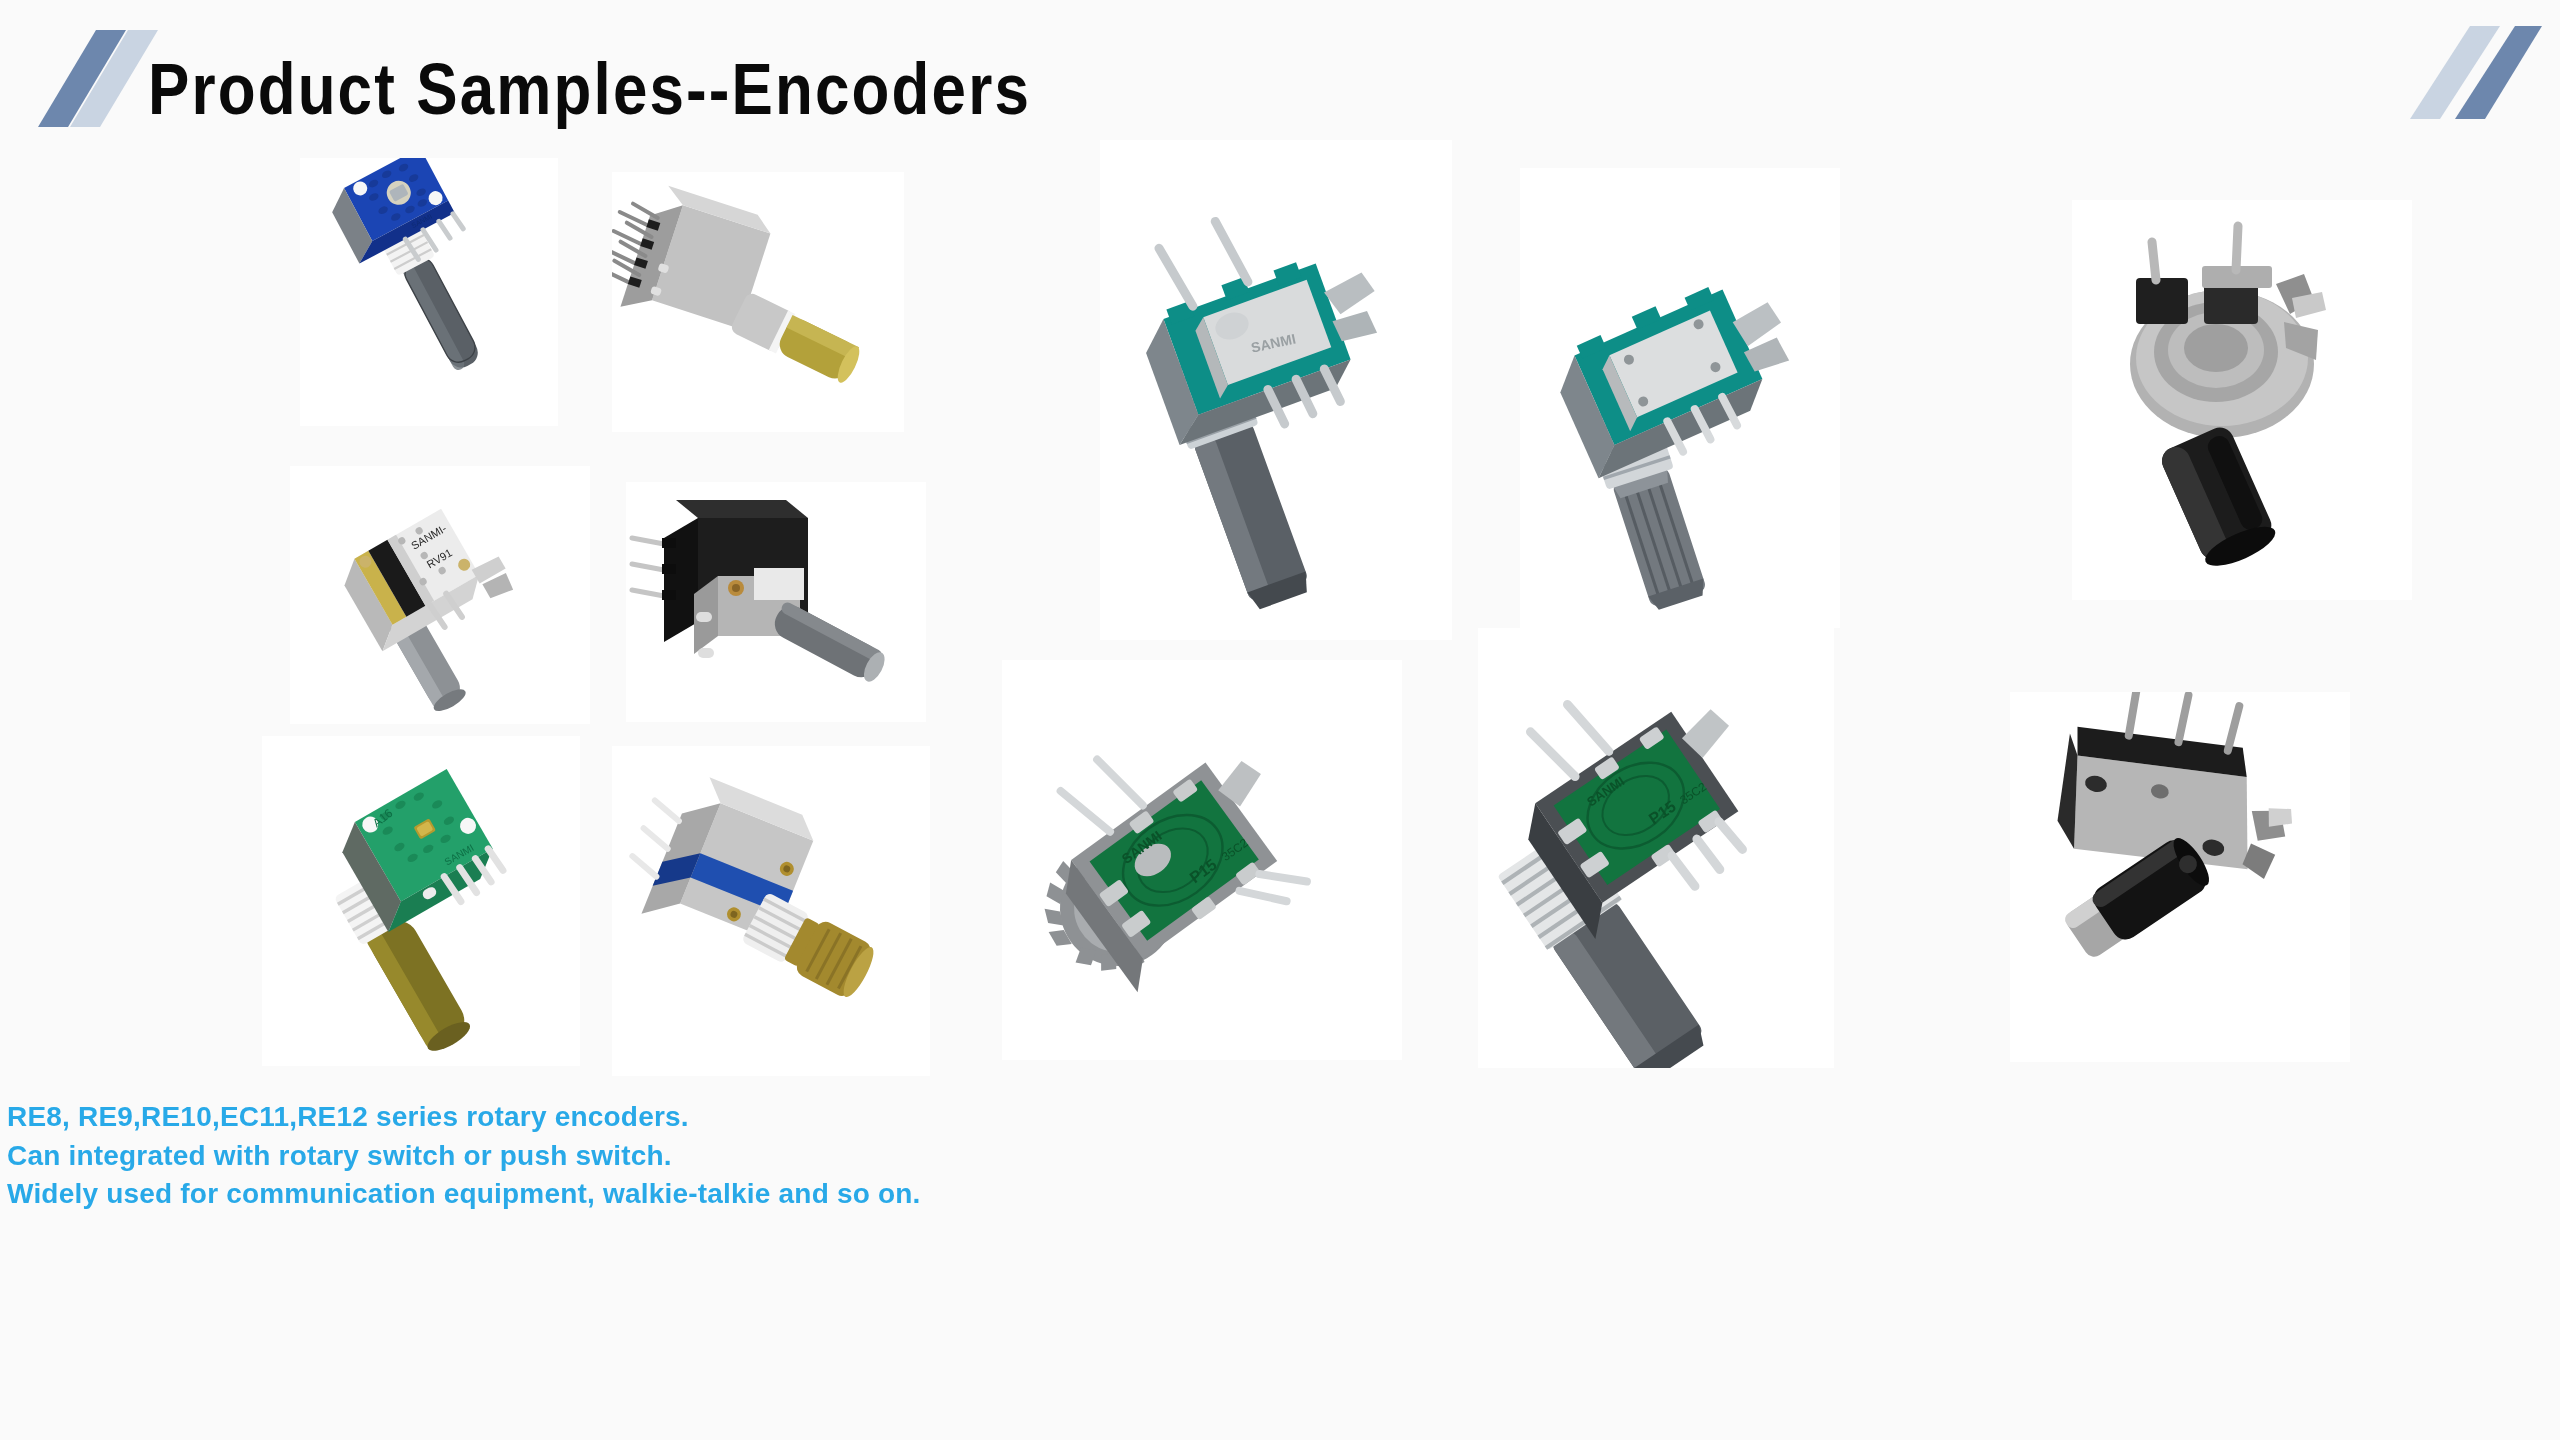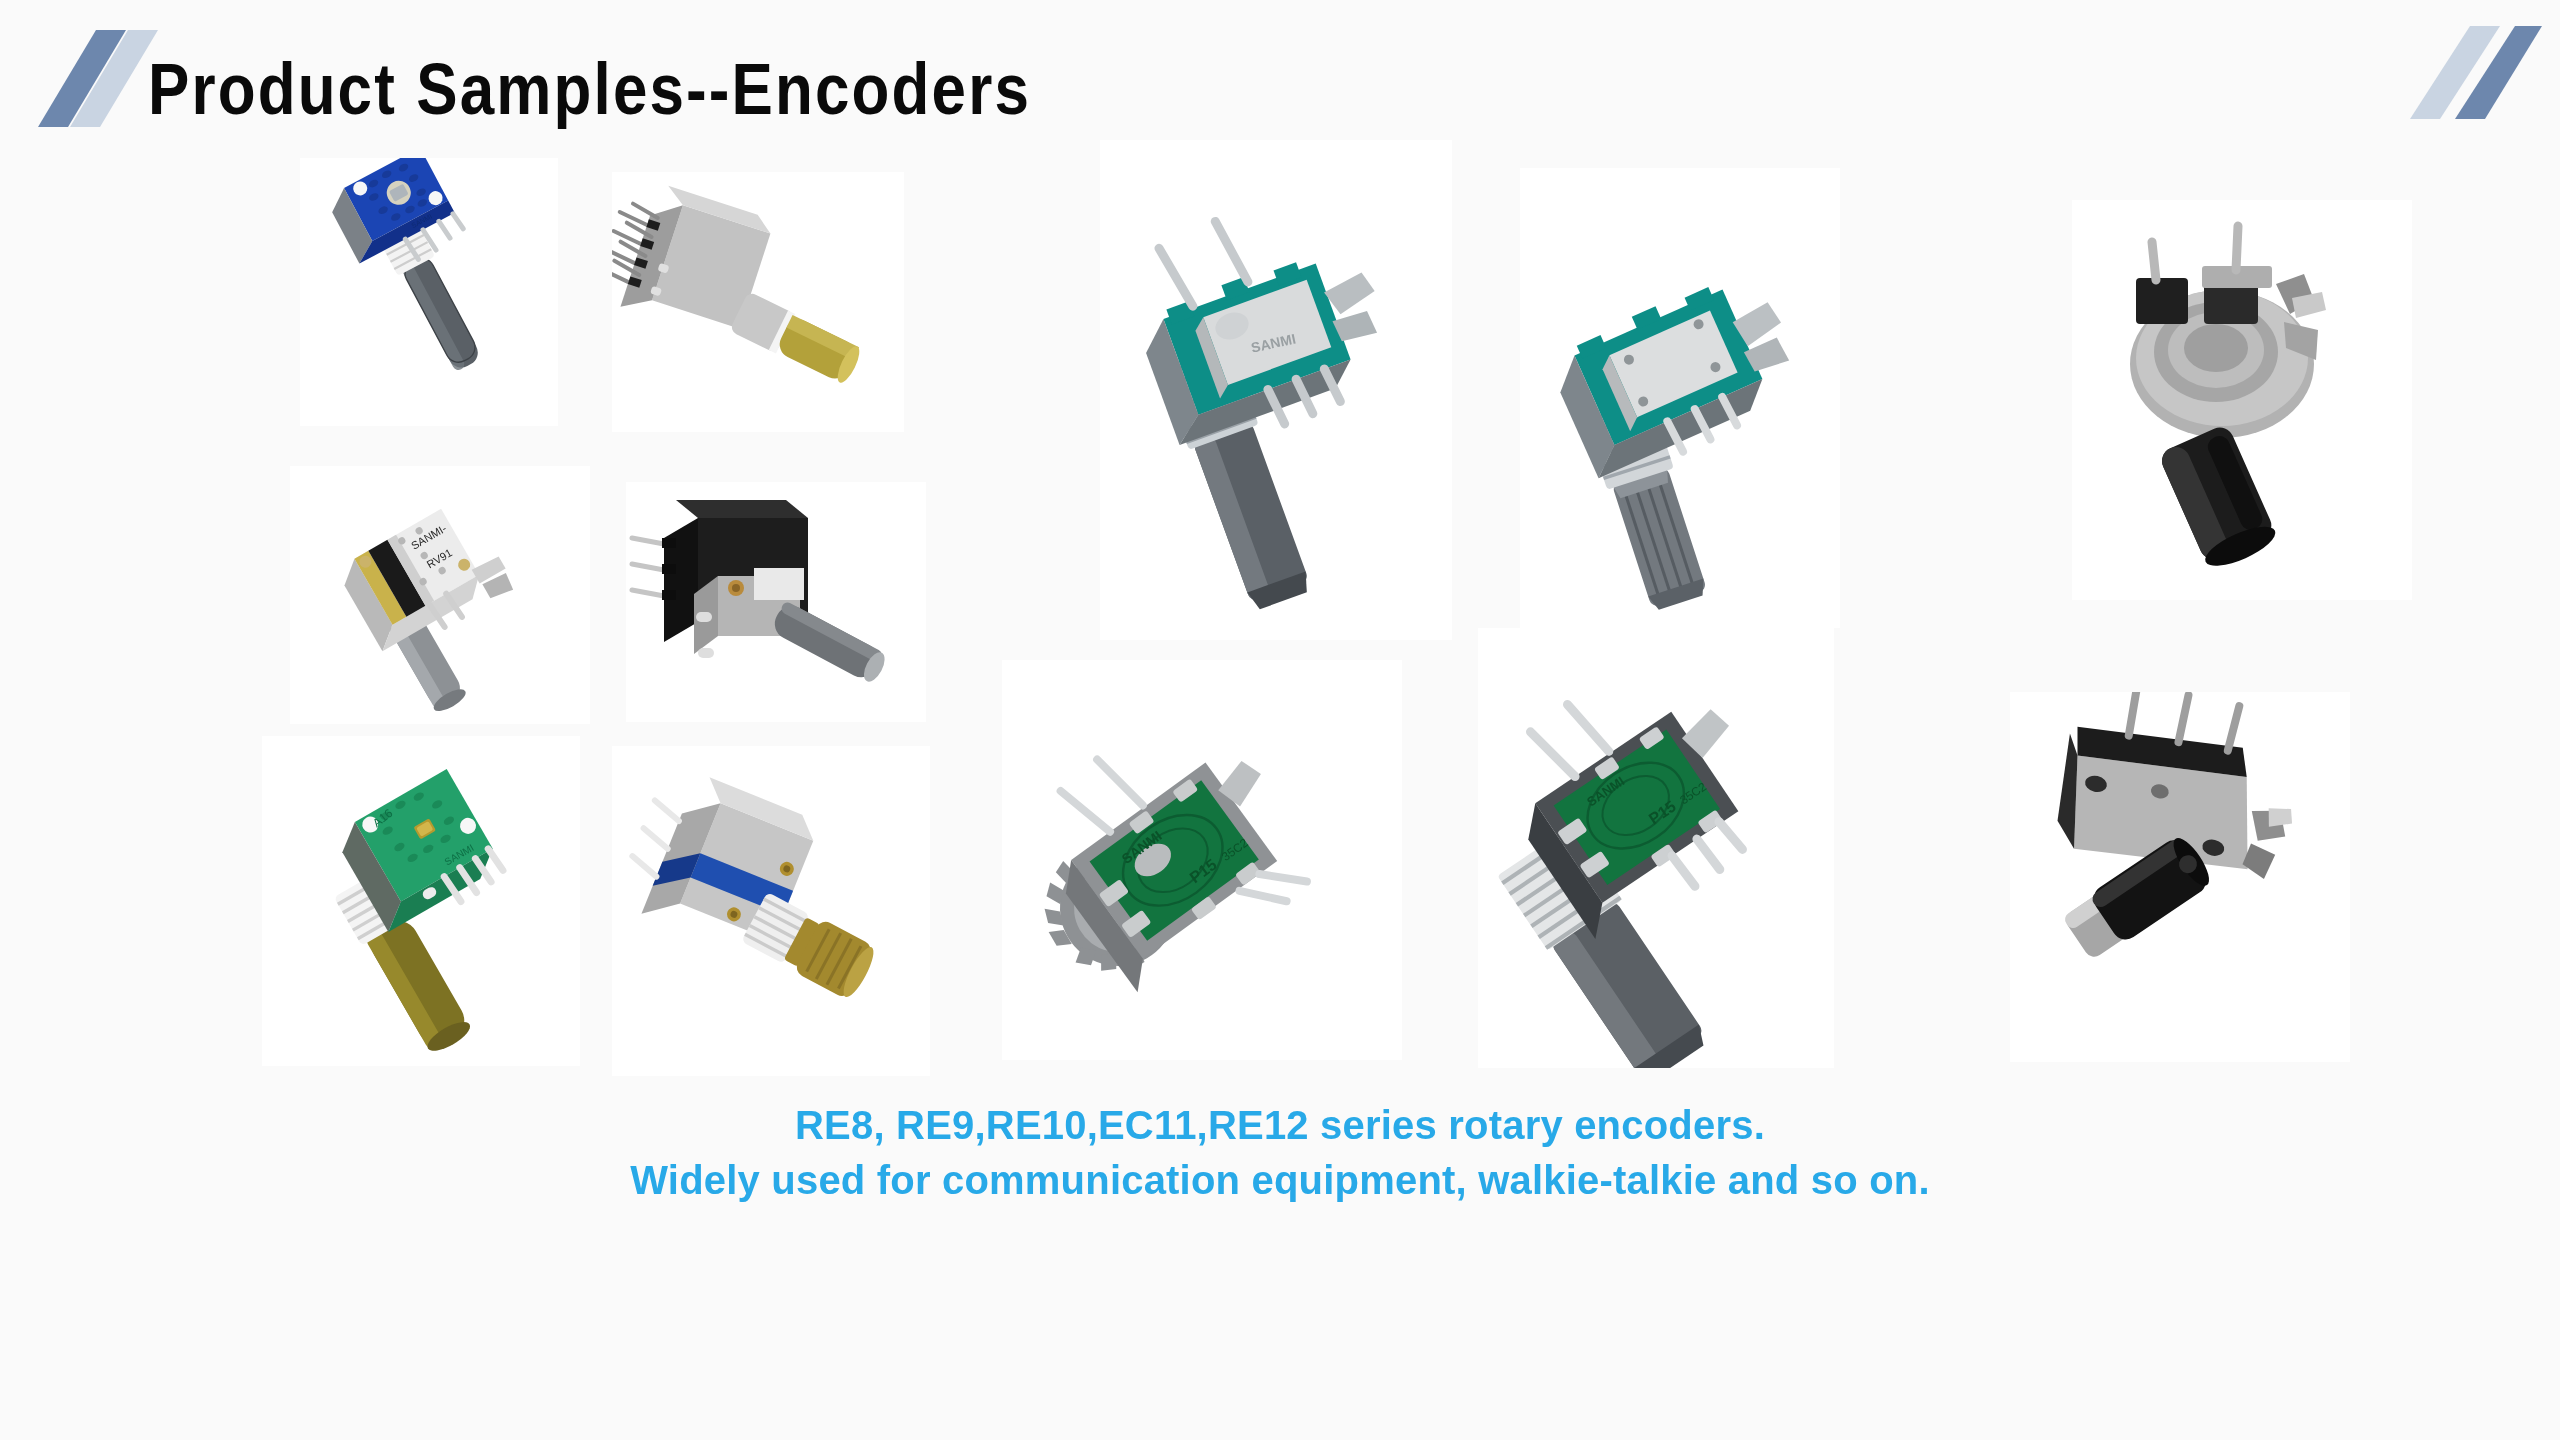--- a/index.html
+++ b/index.html
@@ -40,27 +40,27 @@
     position: absolute;
     background: #ffffff;
   }
   .tile svg { display: block; width: 100%; height: 100%; }
 
   
   .caption {
     position: absolute;
     left: 0; right: 0;
     top: 1098px;
-    text-align: center;
     color: #28a9e8;
-    font-size: 40px;
+    font-size: 28px;
     font-weight: bold;
     line-height: 1.38;
     letter-spacing: 0.2px;
     font-family: "Liberation Sans", sans-serif;
+    padding-left: 7px;
   }
   .caption .cl { display: block; white-space: nowrap; }
 </style>
 </head>
 <body>
 
 <div id="slide">
 
   <div class="corner tl">
     <svg viewBox="0 0 150 130">
@@ -559,16 +559,17 @@
         <rect x="-18" y="-30" width="108" height="60" rx="14" fill="#131313"></rect>
         <rect x="-18" y="-28" width="108" height="16" rx="8" fill="#333333"></rect>
         <ellipse cx="86" cy="0" rx="10" ry="28" fill="#0c0c0c"></ellipse>
         <circle cx="82" cy="0" r="9" fill="#2e2e2e"></circle>
       </g>
     </svg>
   </div>
 
   <div class="caption">
     <span class="cl">RE8, RE9,RE10,EC11,RE12 series rotary encoders.</span>
+    <span class="cl">Can integrated with rotary switch or push switch.</span>
     <span class="cl">Widely used for communication equipment, walkie-talkie and so on.</span>
   </div>
 
 </div>
 
 </body></html>

